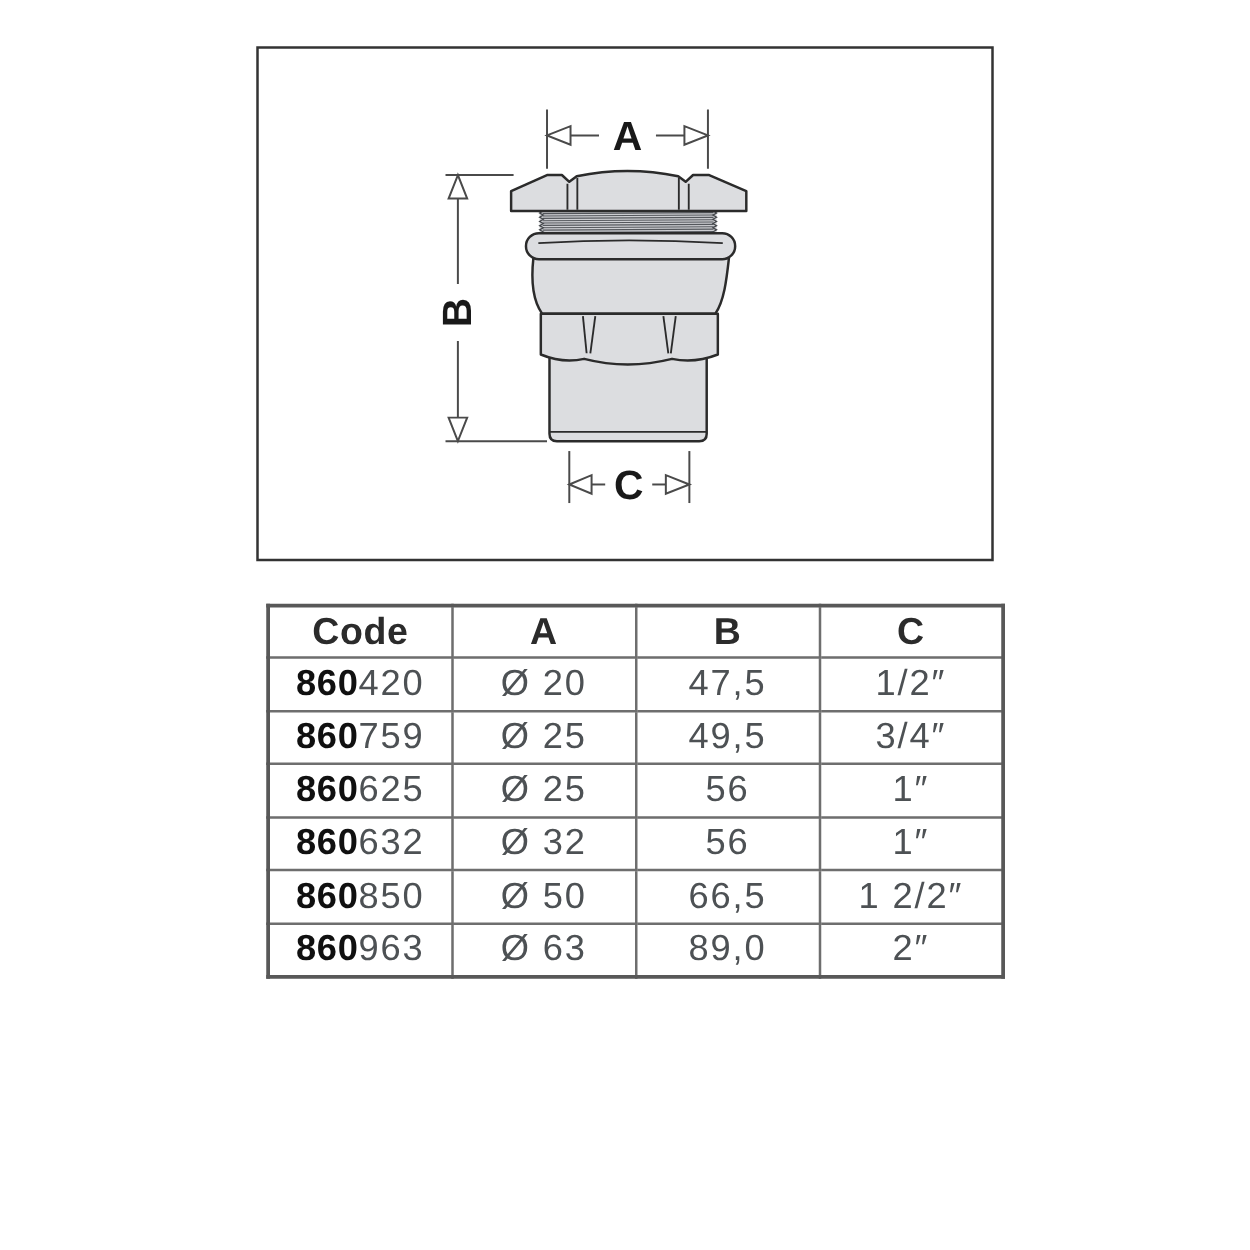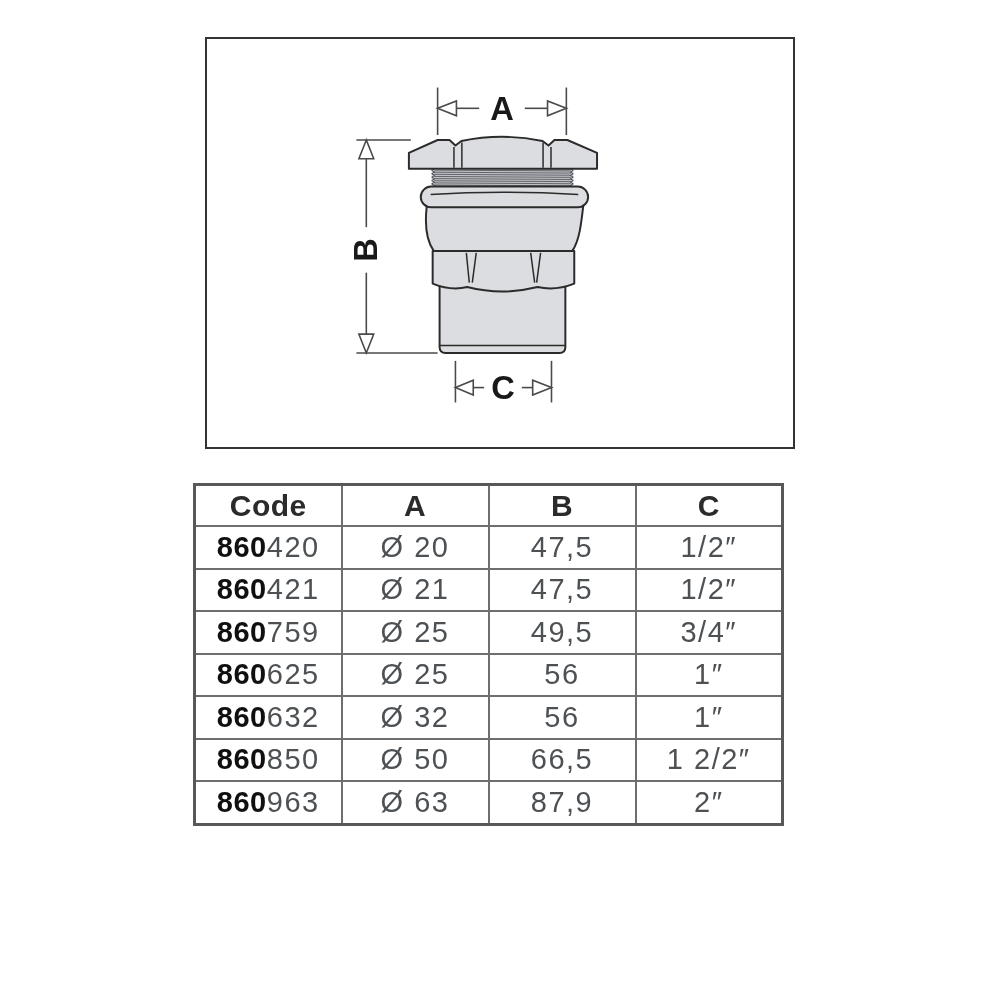--- a/index.html
+++ b/index.html
@@ -59,21 +59,21 @@
     stroke-linejoin: miter;
   }
   .dim-label {
     font-family: "Liberation Sans", "DejaVu Sans", sans-serif;
     font-size: 33px;
     font-weight: 800;
     fill: #191919;
   }
   table.dims-table {
     position: absolute;
-    left: 193px;
+    left: 213px;
     top: 483px;
     width: 591px;
     border-collapse: collapse;
     table-layout: fixed;
     border: 3px solid #585858;
   }
   .dims-table th, .dims-table td {
     border: 2px solid #6e6e6e;
     text-align: center;
     vertical-align: middle;
@@ -194,26 +194,20 @@
       </tr>
     </thead>
     <tbody>
         <tr>
       <td><span class="code-prefix">860</span><span class="code-suffix">420</span></td>
       <td>Ø 20</td>
       <td>47,5</td>
       <td>1/2″</td>
     </tr>
         <tr>
-      <td><span class="code-prefix">860</span><span class="code-suffix">421</span></td>
-      <td>Ø 21</td>
-      <td>47,5</td>
-      <td>1/2″</td>
-    </tr>
-        <tr>
       <td><span class="code-prefix">860</span><span class="code-suffix">759</span></td>
       <td>Ø 25</td>
       <td>49,5</td>
       <td>3/4″</td>
     </tr>
         <tr>
       <td><span class="code-prefix">860</span><span class="code-suffix">625</span></td>
       <td>Ø 25</td>
       <td>56</td>
       <td>1″</td>
@@ -226,19 +220,19 @@
     </tr>
         <tr>
       <td><span class="code-prefix">860</span><span class="code-suffix">850</span></td>
       <td>Ø 50</td>
       <td>66,5</td>
       <td>1 2/2″</td>
     </tr>
         <tr>
       <td><span class="code-prefix">860</span><span class="code-suffix">963</span></td>
       <td>Ø 63</td>
-      <td>87,9</td>
+      <td>89,0</td>
       <td>2″</td>
     </tr>
       </tbody>
   </table>
 
 </div>
 
 </body></html>

